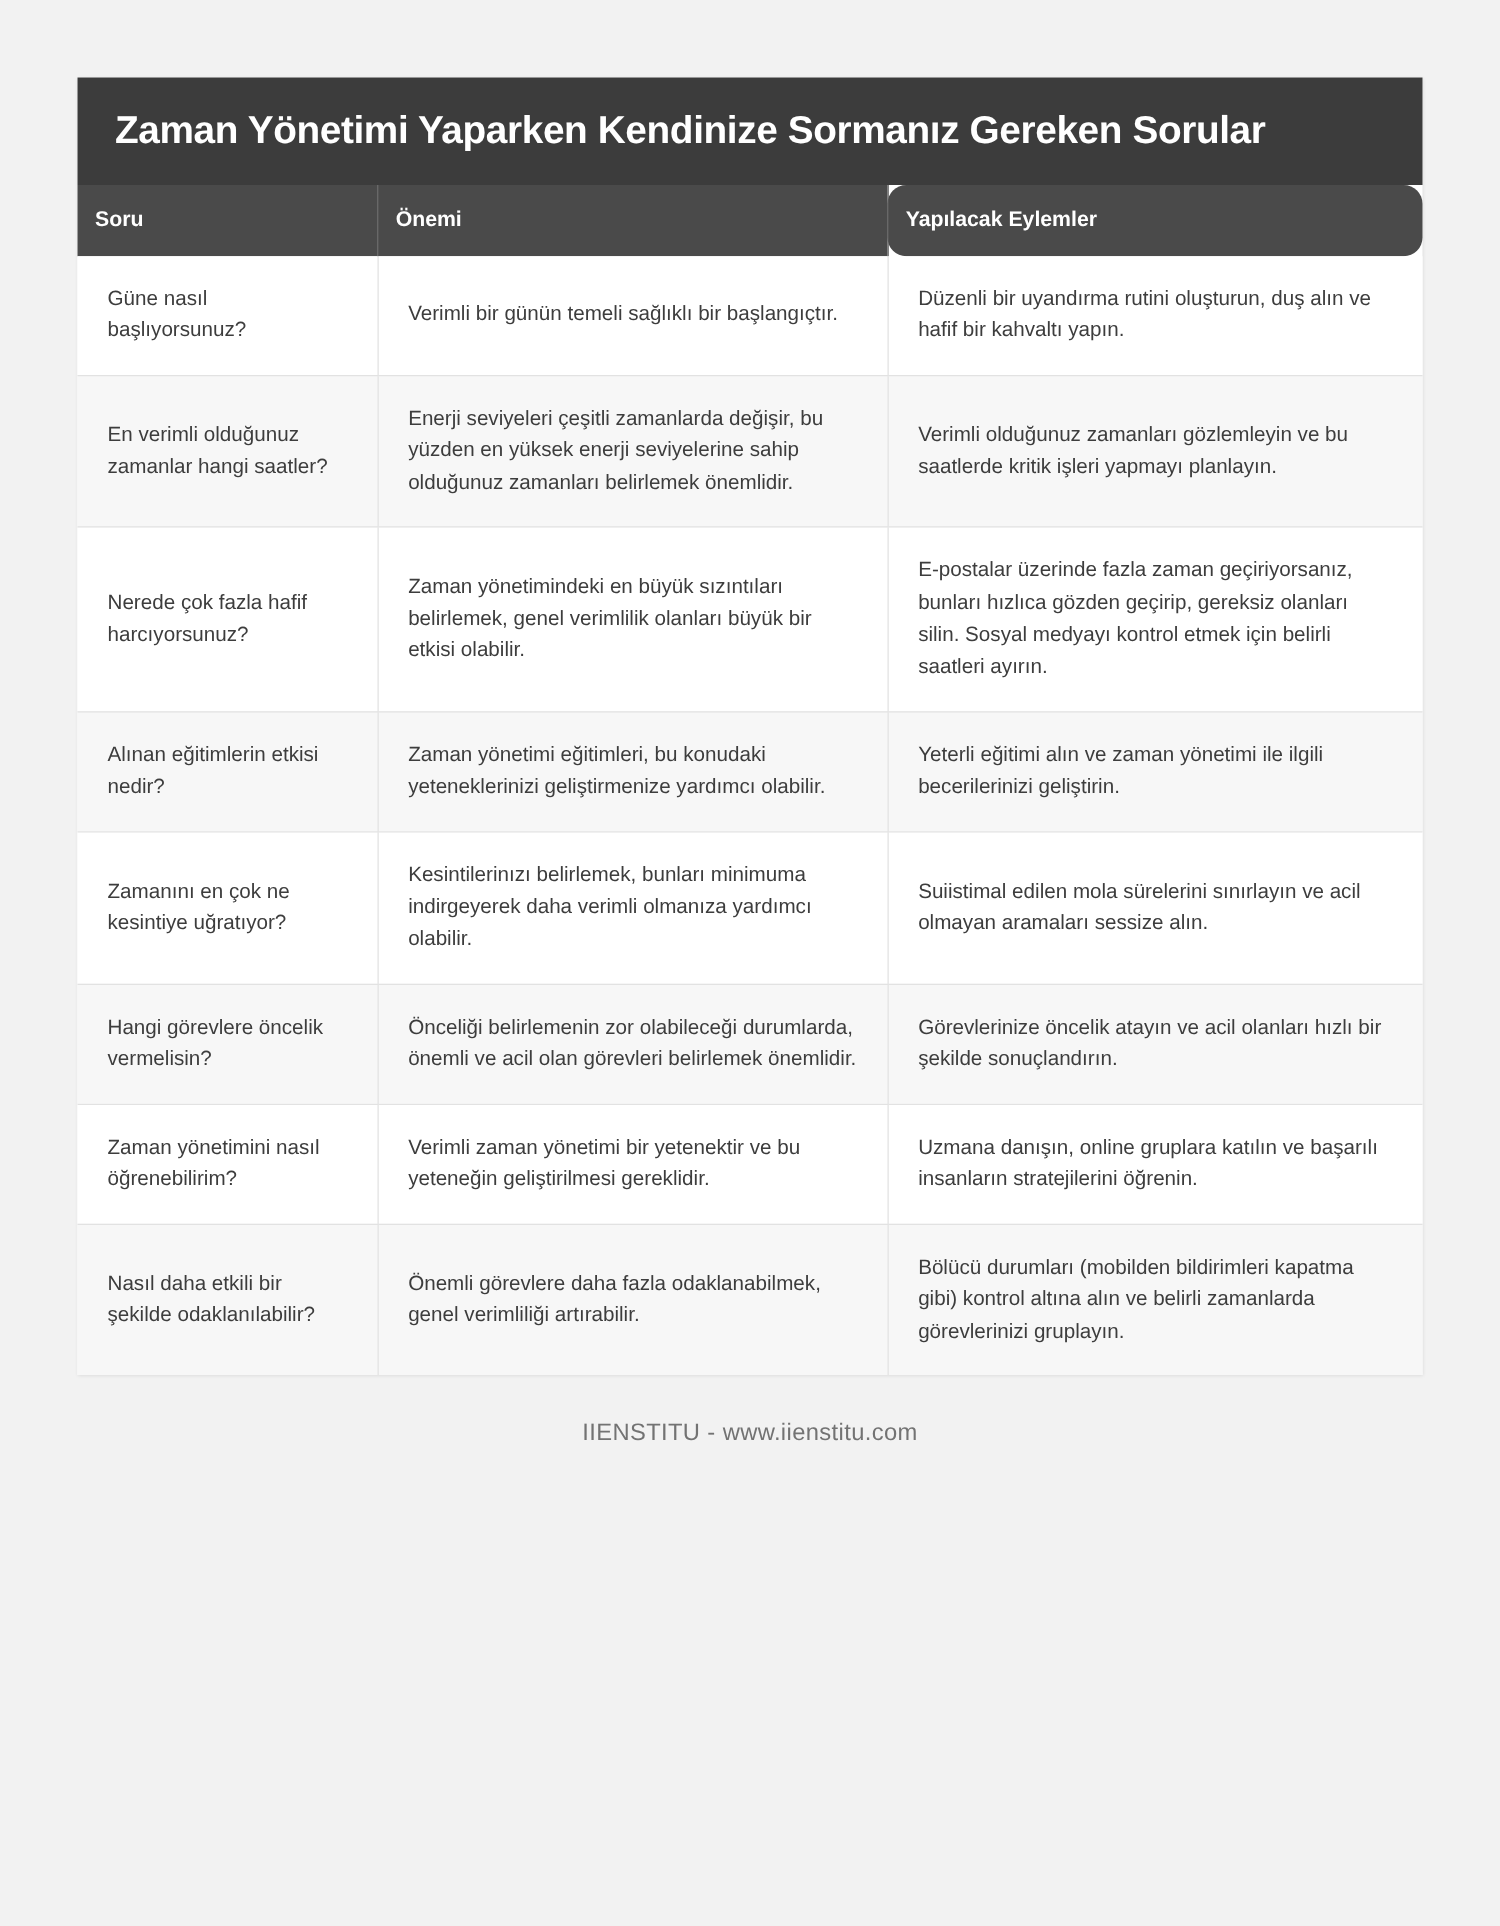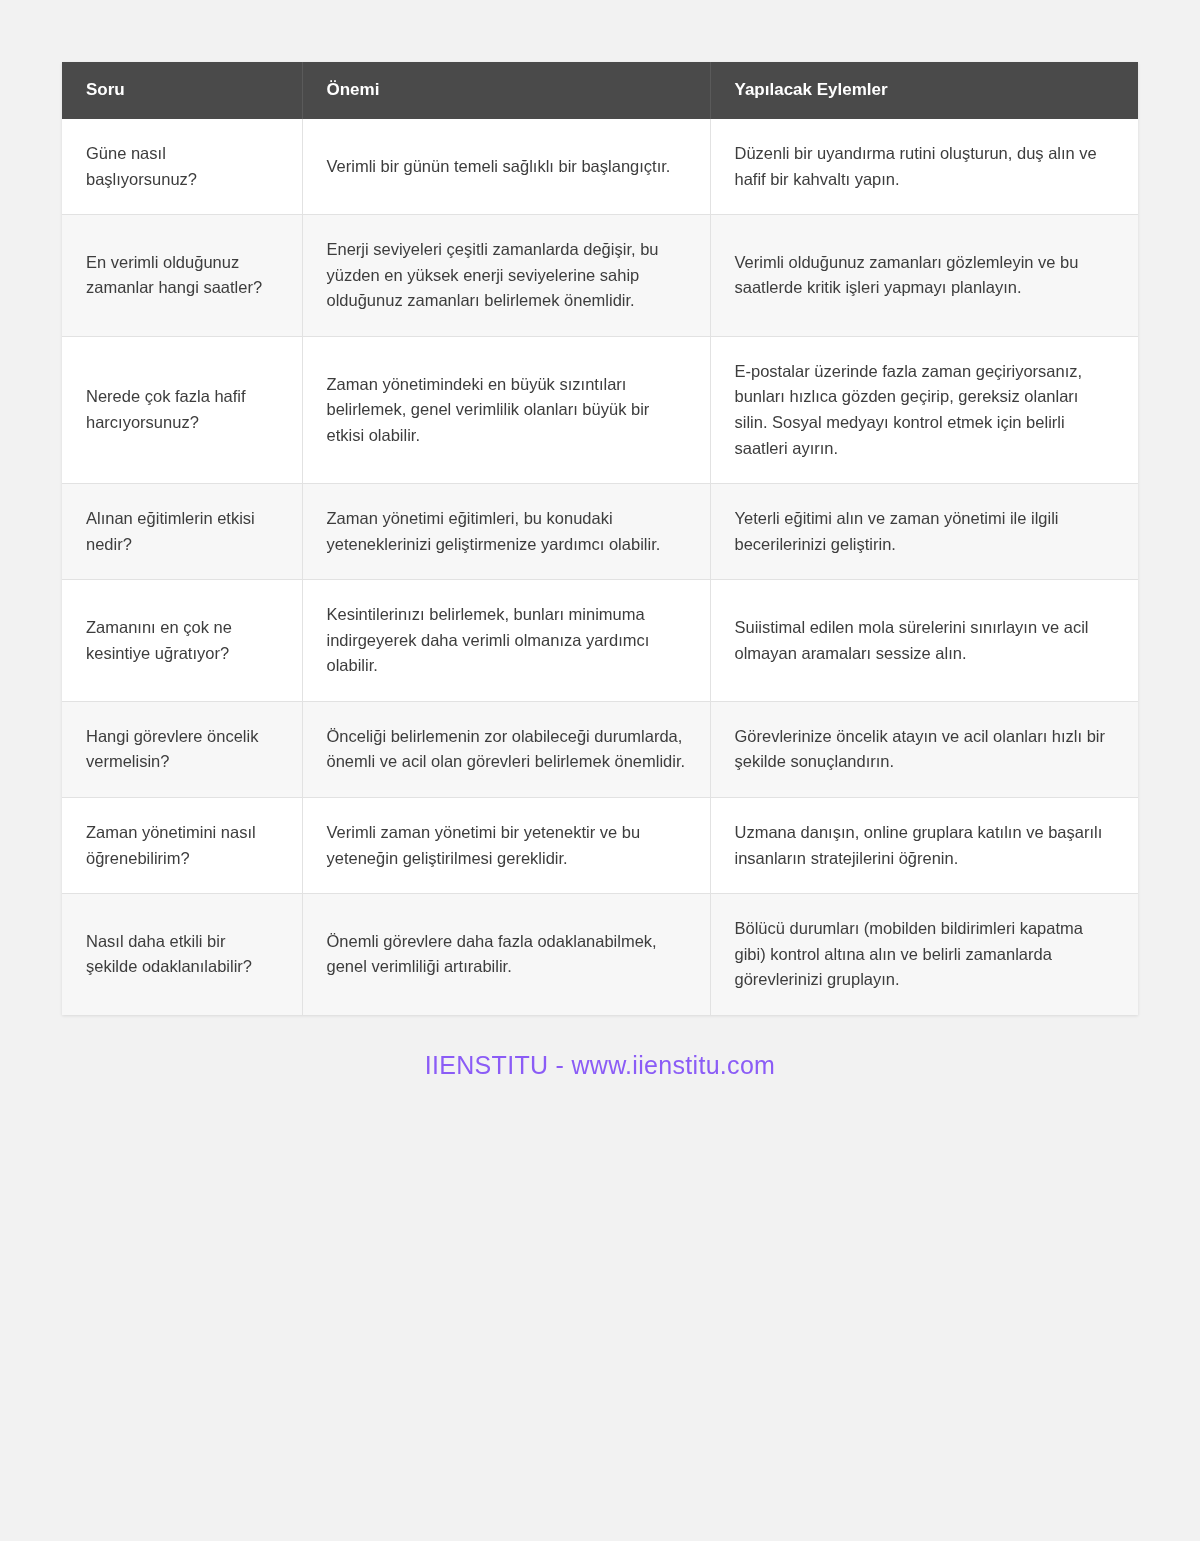--- a/index.html
+++ b/index.html
@@ -39,54 +39,55 @@
     width: 100%;
     border-collapse: collapse;
     table-layout: fixed;
   }
   thead th {
     background: #4a4a4a;
     color: #ffffff;
     text-align: left;
     font-size: 17px;
     font-weight: bold;
-    padding: 18px 24px 19px 24px;
+    padding: 18px 24px 19px 14px;
     border-right: 1px solid #5a5a5a;
   }
-  thead th:last-child { border-right: none; }
+  thead th:last-child { border-right: none; border-radius: 15px; }
   col.c1 { width: 240px; }
   col.c2 { width: 408px; }
   col.c3 { width: 428px; }
   tbody td {
     font-size: 16.5px;
     line-height: 1.55;
     color: #3d3d3d;
     padding: 22px 24px 22px 24px;
     border-right: 1px solid #e2e2e2;
     border-bottom: 1px solid #e2e2e2;
     vertical-align: middle;
   }
   tbody td:last-child { border-right: none; }
   tbody tr:nth-child(even) td { background: #f7f7f7; }
   tbody tr:nth-child(odd) td { background: #ffffff; }
   tbody tr:last-child td { border-bottom: none; }
   .footer {
     margin-top: 36px;
-    font-size: 25px;
-    color: #8b5cf6;
+    font-size: 19px;
+    color: #737373;
     letter-spacing: 0.3px;
   }
 </style>
 </head>
 <body>
 
 <div class="page">
 
   <div class="table-wrap">
 
+    <div class="title-bar">Zaman Yönetimi Yaparken Kendinize Sormanız Gereken Sorular</div>
 
     <table>
       <colgroup>
         <col class="c1">
         <col class="c2">
         <col class="c3">
       </colgroup>
       <thead>
         <tr>
           <th>Soru</th>

